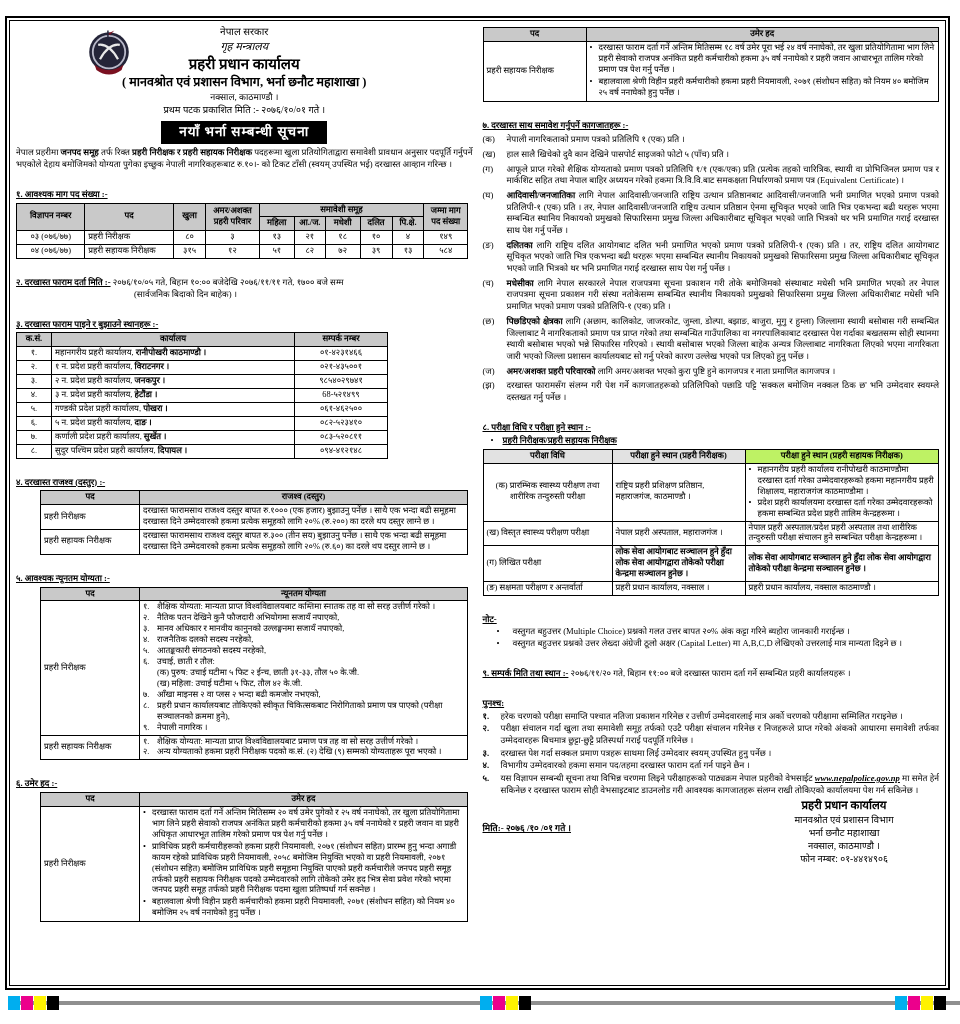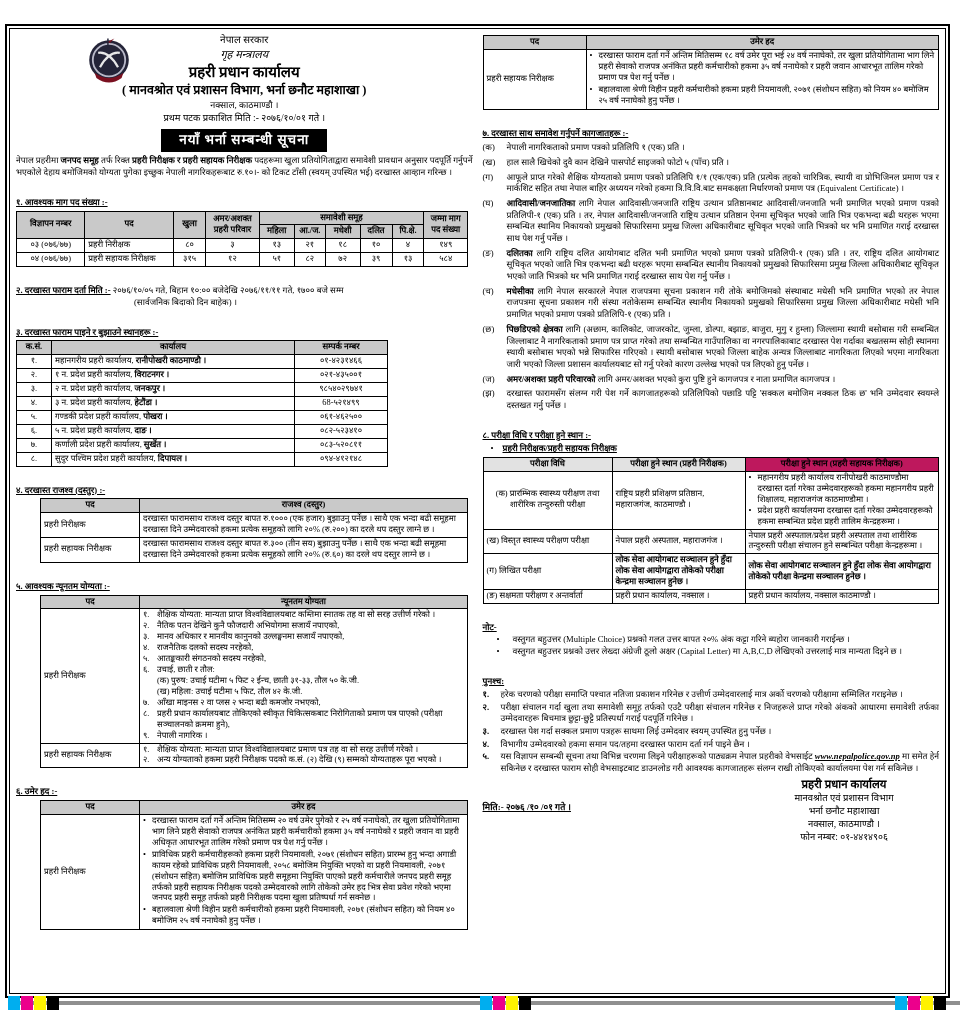--- a/index.html
+++ b/index.html
@@ -1,18 +1,18 @@
 <!DOCTYPE html>
 <html><head>
 <meta charset="utf-8">
 <style>
   html,body{margin:0;padding:0;background:#f6f6f4;}
   body{width:960px;height:1024px;position:relative;font-family:"Liberation Serif","DejaVu Serif",serif;color:#000;}
   .sheet{position:absolute;inset:0;background:#fff;}
-  .frame{position:absolute;left:5px;top:24px;width:945px;height:974px;border:2px solid #000;box-sizing:border-box;}
+  .frame{position:absolute;left:5px;top:16px;width:945px;height:974px;border:2px solid #000;box-sizing:border-box;}
   .frame-inner{position:absolute;inset:2px;border:1px solid #000;box-sizing:border-box;padding:4px 6px;display:flex;gap:10px;}
   .col{width:50%;font-size:8.6px;line-height:1.36;text-align:justify;position:relative;box-sizing:border-box;}
   .hdr{text-align:center;position:relative;}
   .hdr .l1{font-size:10px;}
   .hdr .l2{font-size:11px;font-style:italic;}
   .hdr .l3{font-size:15px;font-weight:bold;}
   .hdr .l4{font-size:12.5px;font-weight:bold;}
   .hdr .l5{font-size:9px;}
   .hdr .l6{font-size:9.5px;margin-top:1px;}
   .logo{position:absolute;left:66px;top:0;width:54px;height:56px;}
@@ -368,21 +368,21 @@
     <div class="sec"><span class="st">८. परीक्षा विधि र परीक्षा हुने स्थान :-</span></div>
     <div class="bul mt2">
             <span class="b2" style="flex:0 0 12px;margin-left:8px">•</span>
             <span class="st">प्रहरी निरीक्षक/प्रहरी सहायक निरीक्षक</span>
           </div>
     <table class="t-full">
       <tbody>
               <tr>
         <th style="width:122px;background:#e2e2e2">परीक्षा विधि</th>
         <th style="width:126px;background:#e2e2e2">परीक्षा हुने स्थान (प्रहरी निरीक्षक)</th>
-        <th style="background:#be185d">परीक्षा हुने स्थान  (प्रहरी सहायक निरीक्षक)</th>
+        <th style="background:#bef264">परीक्षा हुने स्थान  (प्रहरी सहायक निरीक्षक)</th>
       </tr>
       <tr>
         <td class="tc">(क) प्रारम्भिक स्वास्थ्य परीक्षण तथा शारीरिक तन्दुरुस्ती परीक्षा</td>
         <td class="tl">राष्ट्रिय प्रहरी प्रशिक्षण प्रतिष्ठान, महाराजगंज, काठमाण्डौ ।</td>
         <td class="tl">
           <div class="exam-bullet">
                     <span class="b2">•</span>
                     <span>महानगरीय प्रहरी कार्यालय रानीपोखरी काठमाण्डौमा दरखास्त दर्ता गरेका उम्मेदवारहरूको हकमा महानगरीय प्रहरी शिक्षालय, महाराजगंज काठमाण्डौमा ।</span>
                   </div>
           <div class="exam-bullet">
@@ -414,20 +414,21 @@
       <div class="bul note-ind">
               <span class="b2" style="flex:0 0 16px">•</span>
               <span>वस्तुगत बहुउत्तर (Multiple Choice) प्रश्नको गलत उत्तर बापत २०% अंक कट्टा गरिने ब्यहोरा जानकारी गराईन्छ ।</span>
             </div>
       <div class="bul note-ind">
               <span class="b2" style="flex:0 0 16px">•</span>
               <span>वस्तुगत बहुउत्तर प्रश्नको उत्तर लेख्दा अंग्रेजी ठूलो अक्षर (Capital Letter) मा A,B,C,D लेखिएको उत्तरलाई मात्र मान्यता दिइने छ ।</span>
             </div>
     </div>
 
+    <div class="sec"><span class="st">९. सम्पर्क मिति तथा स्थान :-</span> <span>२०७६/११/२० गते, बिहान ११:०० बजे दरखास्त फाराम दर्ता गर्ने सम्बन्धित प्रहरी कार्यालयहरू ।</span></div>
 
     <div class="sec">
       <span class="st">पुनश्च:</span>
       <div class="ps-item">
               <span class="n">१.</span>
               <span>हरेक चरणको परीक्षा समाप्ति पश्चात नतिजा प्रकाशन गरिनेछ र उत्तीर्ण उम्मेदवारलाई मात्र अर्को चरणको परीक्षामा सम्मिलित गराइनेछ ।</span>
             </div>
       <div class="ps-item">
               <span class="n">२.</span>
               <span>परीक्षा संचालन गर्दा खुला तथा समावेशी समूह तर्फको एउटै परीक्षा संचालन गरिनेछ र निजहरूले प्राप्त गरेको अंकको आधारमा समावेशी तर्फका उम्मेदवारहरू बिचमात्र छुट्टा-छुट्टै प्रतिस्पर्धा गराई पदपूर्ति गरिनेछ ।</span>

